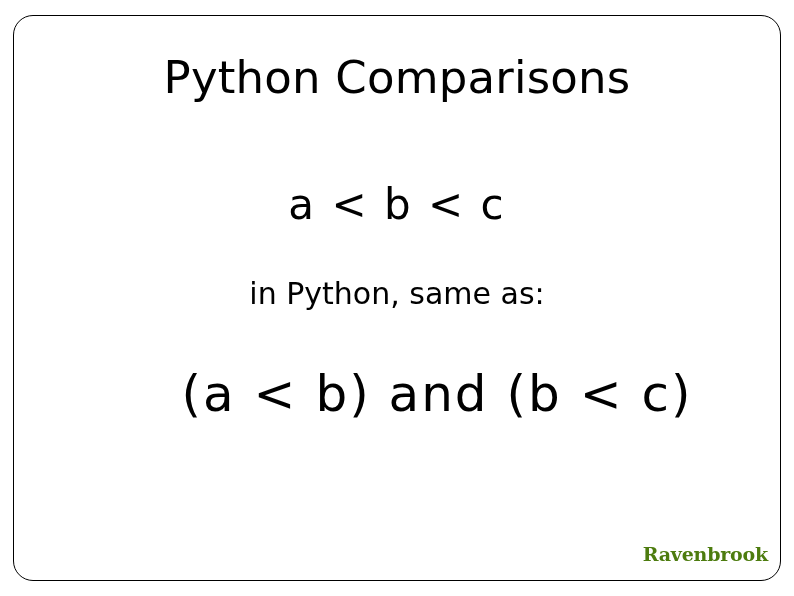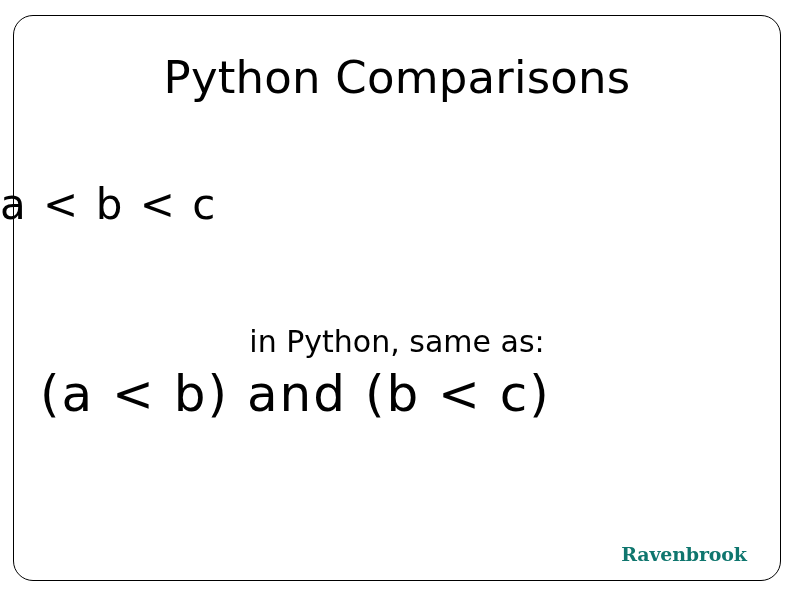--- a/index.html
+++ b/index.html
@@ -44,21 +44,21 @@
     font-weight: 400;
     letter-spacing: 0.2px;
     line-height: 1.1;
     color: #000000;
     white-space: nowrap;
   }
   .code-line {
     position: absolute;
     left: 0;
     width: 794px;
-    text-align: left;
+    text-align: center;
     font-family: "DejaVu Sans", sans-serif;
     font-weight: 400;
     color: #000000;
     white-space: pre;
     line-height: 1.1;
   }
   .code-line-primary {
     top: 182px;
     font-size: 42px;
     letter-spacing: 2px;
@@ -74,33 +74,32 @@
     left: 0;
     top: 277px;
     width: 794px;
     text-align: center;
     font-family: "DejaVu Sans", sans-serif;
     font-size: 30px;
     font-weight: 400;
     color: #000000;
     line-height: 1.1;
     white-space: nowrap;
-    margin-top: 48px;
   }
   .brand-logo {
     position: absolute;
     left: 600px;
     top: 543px;
     width: 168px;
-    text-align: center;
+    text-align: right;
     font-family: "DejaVu Serif", serif;
     font-size: 19px;
     font-weight: 700;
     letter-spacing: -0.2px;
-    color: #0f766e;
+    color: #4d7c0f;
     white-space: nowrap;
   }
 </style>
 </head>
 <body>
 
 <div class="slide">
   <div class="slide-frame"></div>
 
   <div class="slide-title">Python Comparisons</div>

